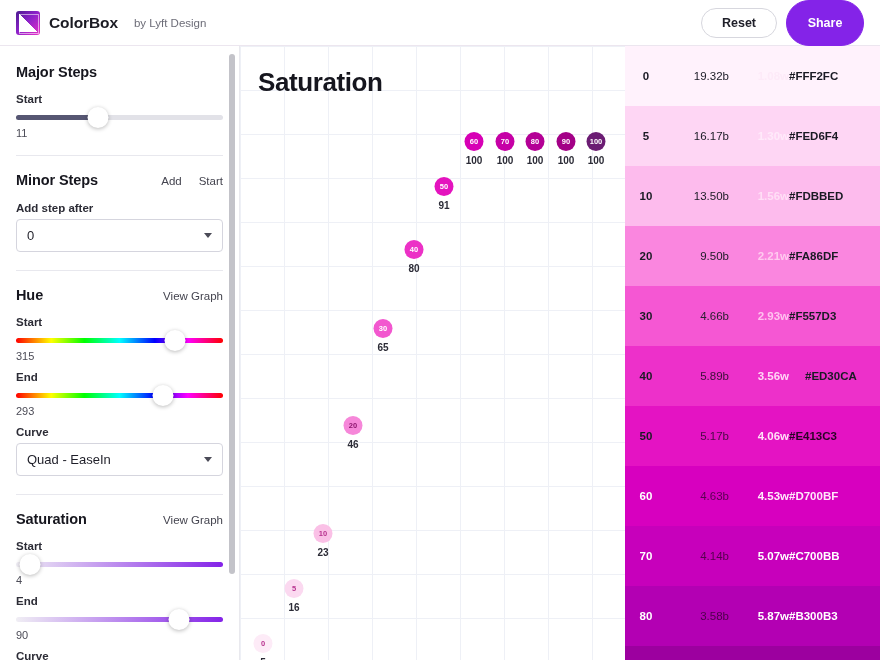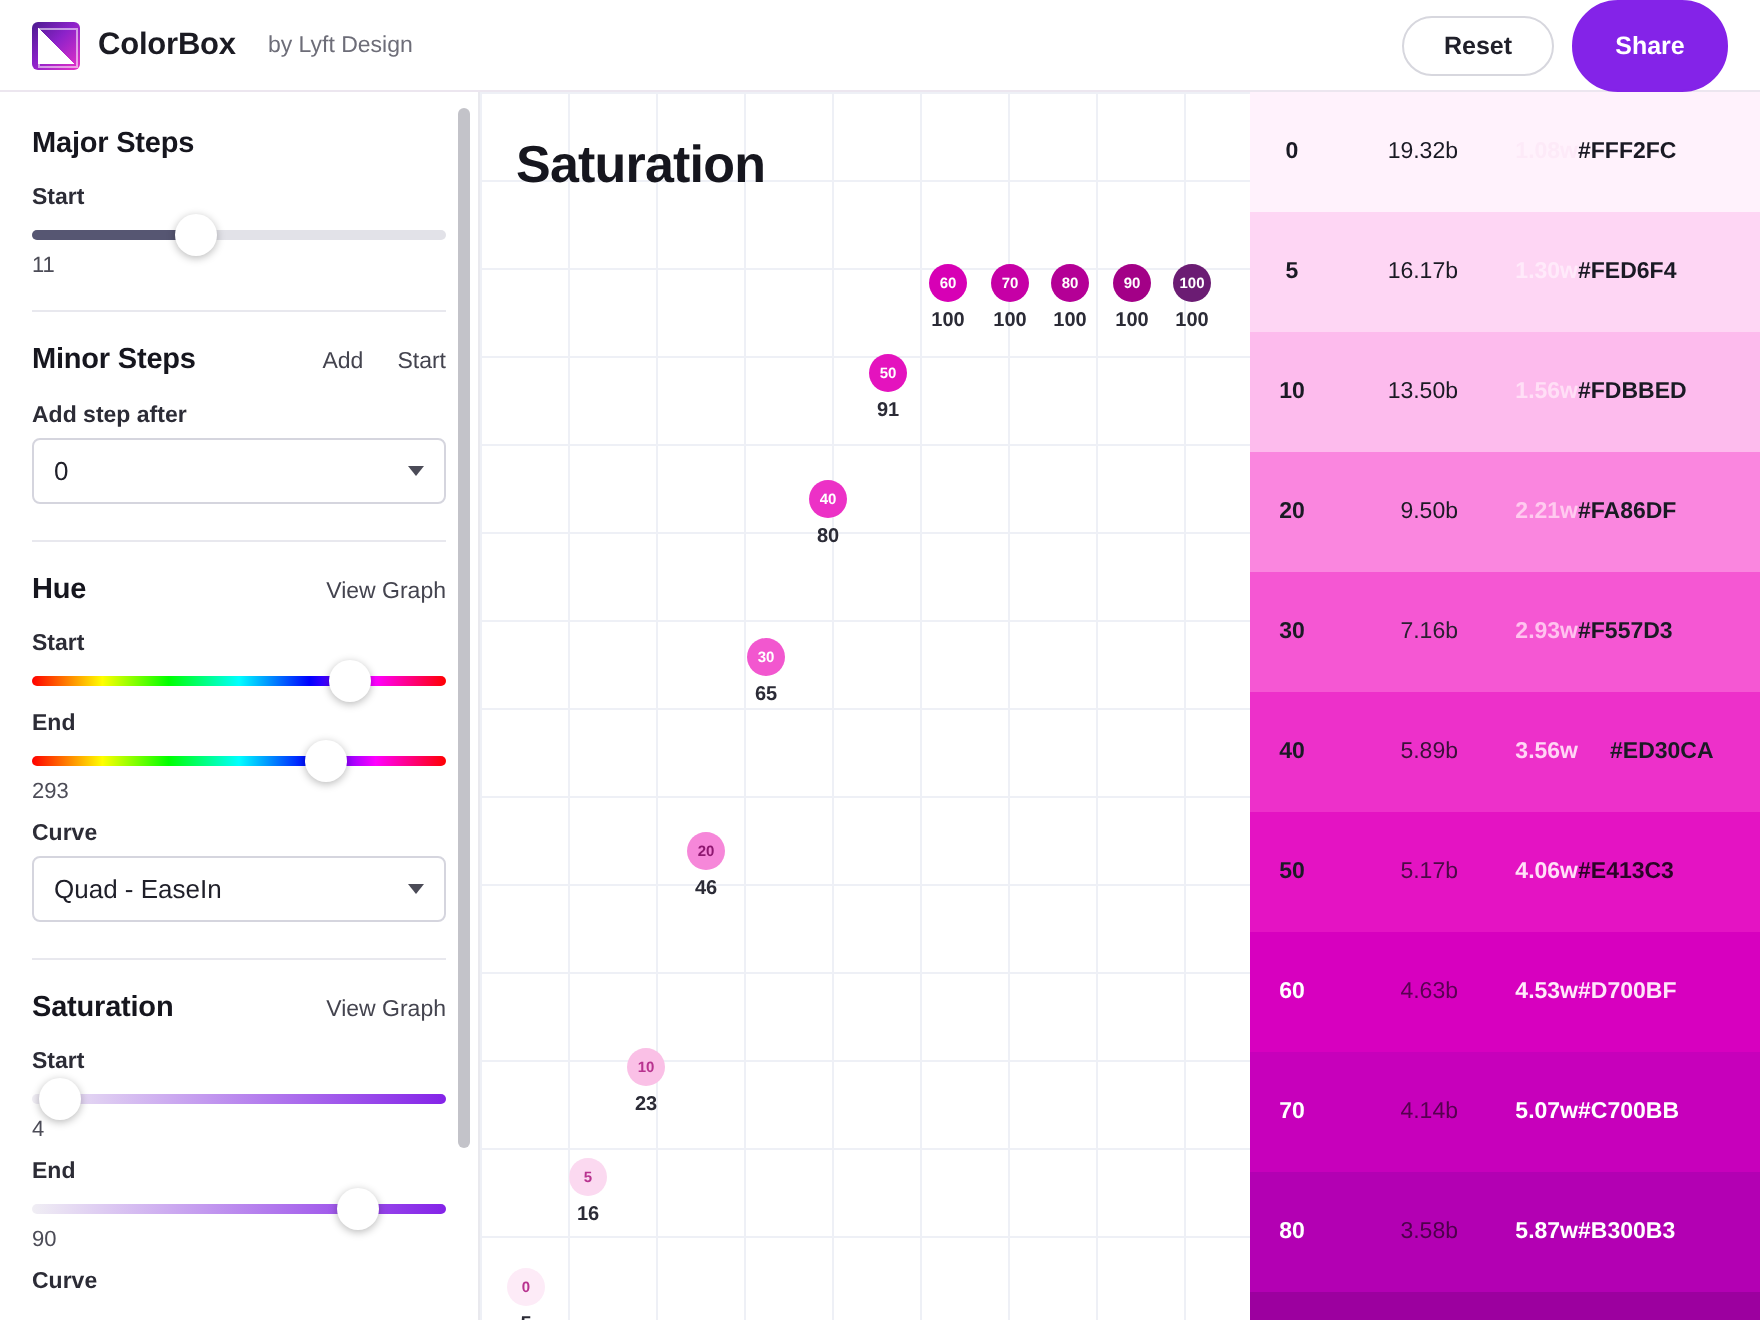--- a/index.html
+++ b/index.html
@@ -229,20 +229,21 @@
     <span class="sec-links">
       <span class="sec-link">View Graph</span>
     </span>
   </div>
   <div style="height:13px"></div>
   <div class="fld-label">Start</div>
   <div class="slider">
     <div class="hue-track"></div>
     <div class="knob" id="hue-start-knob" style="left: 158.76px;"></div>
   </div>
+  <div class="val-label">315</div>
 
   <div style="height:9px"></div>
   <div class="fld-label">End</div>
   <div class="slider">
     <div class="hue-track"></div>
     <div class="knob" id="hue-end-knob" style="left: 147px;"></div>
   </div>
   <div class="val-label">293</div>
 
   <div style="height:9px"></div>
@@ -358,21 +359,21 @@
       <div class="c-hex" style="color: rgb(26, 26, 36);">#FDBBED</div>
     </div>
     <div class="swatch-row" style="background: rgb(250, 134, 223);">
       <div class="c-step" style="color: rgb(26, 26, 36);">20</div>
       <div class="c-b" style="color: rgb(26, 26, 36);">9.50b</div>
       <div class="c-w" style="color: rgb(255, 202, 239);">2.21w</div>
       <div class="c-hex" style="color: rgb(26, 26, 36);">#FA86DF</div>
     </div>
     <div class="swatch-row" style="background: rgb(245, 87, 211);">
       <div class="c-step" style="color: rgb(26, 26, 36);">30</div>
-      <div class="c-b" style="color: rgb(42, 32, 48);">7.16b</div>
+      <div class="c-b" style="color: rgb(42, 32, 48);">4.66b</div>
       <div class="c-w" style="color: rgb(255, 194, 239);">2.93w</div>
       <div class="c-hex" style="color: rgb(26, 26, 36);">#F557D3</div>
     </div>
     <div class="swatch-row" style="background: rgb(237, 48, 202);">
       <div class="c-step" style="color: rgb(26, 26, 36);">40</div>
       <div class="c-b" style="color: rgb(58, 16, 56);">5.89b</div>
       <div class="c-w" style="color: rgb(255, 214, 245);">3.56w</div>
       <div class="c-hex" style="color: rgb(26, 26, 36); padding-left: 16px;">#ED30CA</div>
     </div>
     <div class="swatch-row" style="background: rgb(228, 19, 195);">

